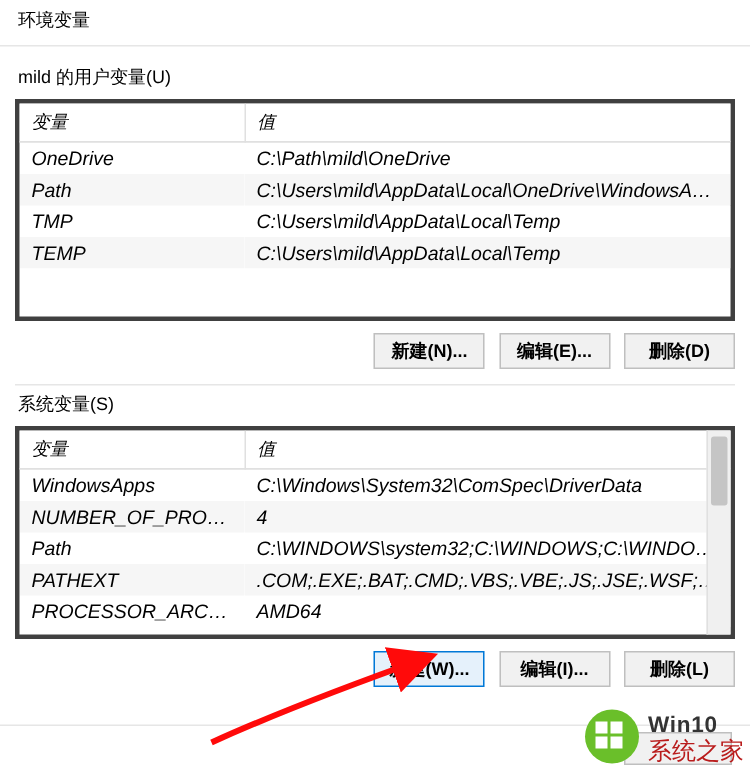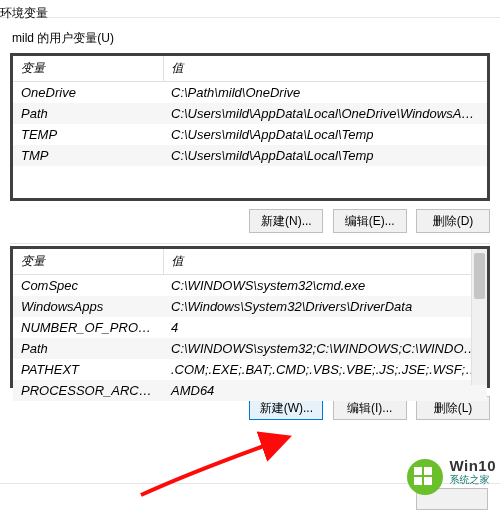--- a/index.html
+++ b/index.html
@@ -14,22 +14,23 @@
     position: relative;
     overflow: hidden;
   }
   .dialog {
     position: relative;
     width: 500px;
     height: 513px;
     background: #ffffff;
   }
   .title-bar {
-    height: 18px;
+    height: 31px;
     line-height: 26px;
+    padding-left: 12px;
     font-size: 12px;
     background: #fff;
     border-bottom: 1px solid #e6e6e6;
   }
   .content-area {
     padding: 8px 10px 0 10px;
   }
   .group {
     margin-bottom: 10px;
   }
@@ -99,20 +100,21 @@
     min-width: 74px;
     height: 24px;
     line-height: 22px;
     font-size: 12px;
     text-align: center;
     background: #f1f1f1;
     border: 1px solid #bfbfbf;
     margin-left: 6px;
     padding: 0 6px;
     cursor: default;
+    font-weight: bold;
   }
   .btn.highlight {
     border: 1px solid #0078d7;
     background: #e5f1fb;
   }
   .divider-line {
     border: none;
     border-top: 1px solid #e6e6e6;
     margin: 0 0 2px 0;
   }
@@ -142,23 +144,23 @@
     top: 430px;
     width: 170px;
     height: 70px;
     z-index: 50;
   }
 
   
   .watermark {
     position: absolute;
     right: 4px;
-    bottom: 16px;
+    bottom: 2px;
     display: flex;
-    align-items: flex-start;
+    align-items: flex-end;
     z-index: 60;
   }
   .wm-logo {
     width: 40px;
     height: 40px;
     border-radius: 50%;
     display: flex;
     align-items: center;
     justify-content: center;
     margin-right: 4px;
@@ -167,22 +169,22 @@
   .wm-text {
     line-height: 1.15;
   }
   .wm-main {
     font-size: 15px;
     font-weight: bold;
     color: #333;
     letter-spacing: 0.5px;
   }
   .wm-sub {
-    font-size: 10px;
-    color: #0f766e;
+    font-size: 16px;
+    color: #b91c1c;
   }
 </style>
 </head>
 <body>
 
 <div class="dialog">
 
   <div class="title-bar">
     <span>环境变量</span>
   </div>
@@ -208,64 +210,61 @@
             <tbody>
               <tr>
                 <td>OneDrive</td>
                 <td>C:\Path\mild\OneDrive</td>
               </tr>
               <tr>
                 <td>Path</td>
                 <td>C:\Users\mild\AppData\Local\OneDrive\WindowsApps;</td>
               </tr>
               <tr>
+                <td>TMP</td>
+                <td>C:\Users\mild\AppData\Local\Temp</td>
+              </tr>
+              <tr>
                 <td>TEMP</td>
-                <td>C:\Users\mild\AppData\Local\Temp</td>
-              </tr>
-              <tr>
-                <td>TMP</td>
                 <td>C:\Users\mild\AppData\Local\Temp</td>
               </tr>
             </tbody>
           </table>
         </div>
       </div>
 
       <div class="btn-row">
         <span class="btn">新建(N)...</span>
         <span class="btn">编辑(E)...</span>
         <span class="btn">删除(D)</span>
       </div>
     </div>
 
     <hr class="divider-line">
 
     <div class="group">
+      <div class="group-label">系统变量(S)</div>
 
       <div class="list-wrap sys">
         <div class="list-scroll">
           <table class="vars">
             <colgroup>
                 <col class="col-name">
                 <col>
               </colgroup>
             <thead>
               <tr>
                 <th>变量</th>
                 <th>值</th>
               </tr>
             </thead>
             <tbody>
               <tr>
-                <td>ComSpec</td>
-                <td>C:\WINDOWS\system32\cmd.exe</td>
-              </tr>
-              <tr>
                 <td>WindowsApps</td>
-                <td>C:\Windows\System32\Drivers\DriverData</td>
+                <td>C:\Windows\System32\ComSpec\DriverData</td>
               </tr>
               <tr>
                 <td>NUMBER_OF_PROCESSORS</td>
                 <td>4</td>
               </tr>
               <tr>
                 <td>Path</td>
                 <td>C:\WINDOWS\system32;C:\WINDOWS;C:\WINDOWS\System32\...</td>
               </tr>
               <tr>

